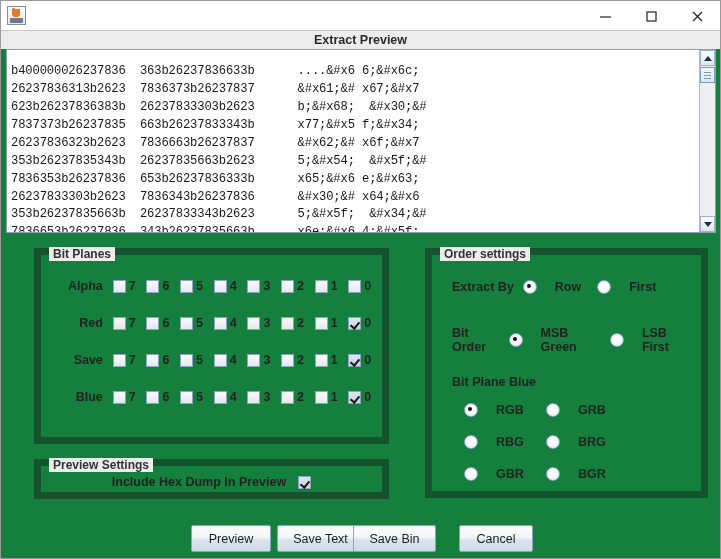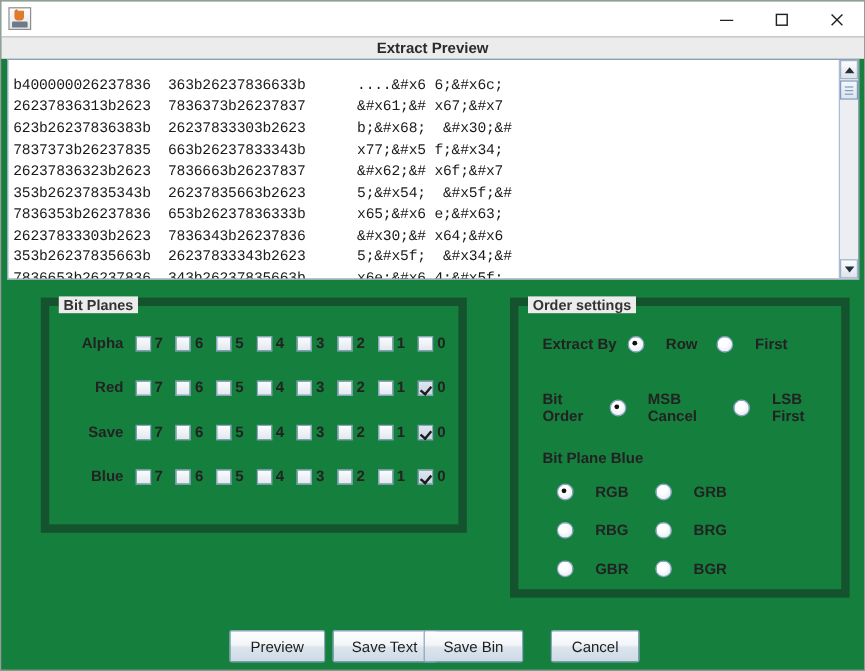--- a/index.html
+++ b/index.html
@@ -476,21 +476,21 @@
             <span class="radio-txt">First</span>
           </div>
         </div>
     </div>
 
     <div class="rline" style="left:20px; top:71px;">
       <span class="rlabel-strong">Bit Order</span>
       <div id="bit-order-opts" style="display:flex">
           <div class="radio-opt">
             <span class="radio sel"></span>
-            <span class="radio-txt">MSB Cancel</span>
+            <span class="radio-txt">MSB Green</span>
           </div>
           <div class="radio-opt">
             <span class="radio"></span>
             <span class="radio-txt">LSB First</span>
           </div>
         </div>
     </div>
 
     <div id="lbl-bitplaneorder">Bit Plane Blue</div>
     <div class="bpo-grid" id="bpo-grid">
@@ -520,20 +520,27 @@
             <span class="radio-txt">GBR</span>
           </div>
           <div class="radio-opt">
             <span class="radio"></span>
             <span class="radio-txt">BGR</span>
           </div>
         </div>
       </div>
   </div>
 
+  <div class="group" id="grp-preview">
+    <div class="legend">Preview Settings</div>
+    <div id="prevset-line">
+      <span class="txt">Include Hex Dump In Preview</span>
+      <span class="cbox checked" id="cb-hexdump"></span>
+    </div>
+  </div>
 
   <div class="btnrow">
     <div class="btn" id="btn-preview">Preview</div>
     <div class="btn" id="btn-savetext">Save Text</div>
     <div class="btn" id="btn-savebin">Save Bin</div>
     <div class="btn" id="btn-cancel">Cancel</div>
   </div>
 
 
 </div>

